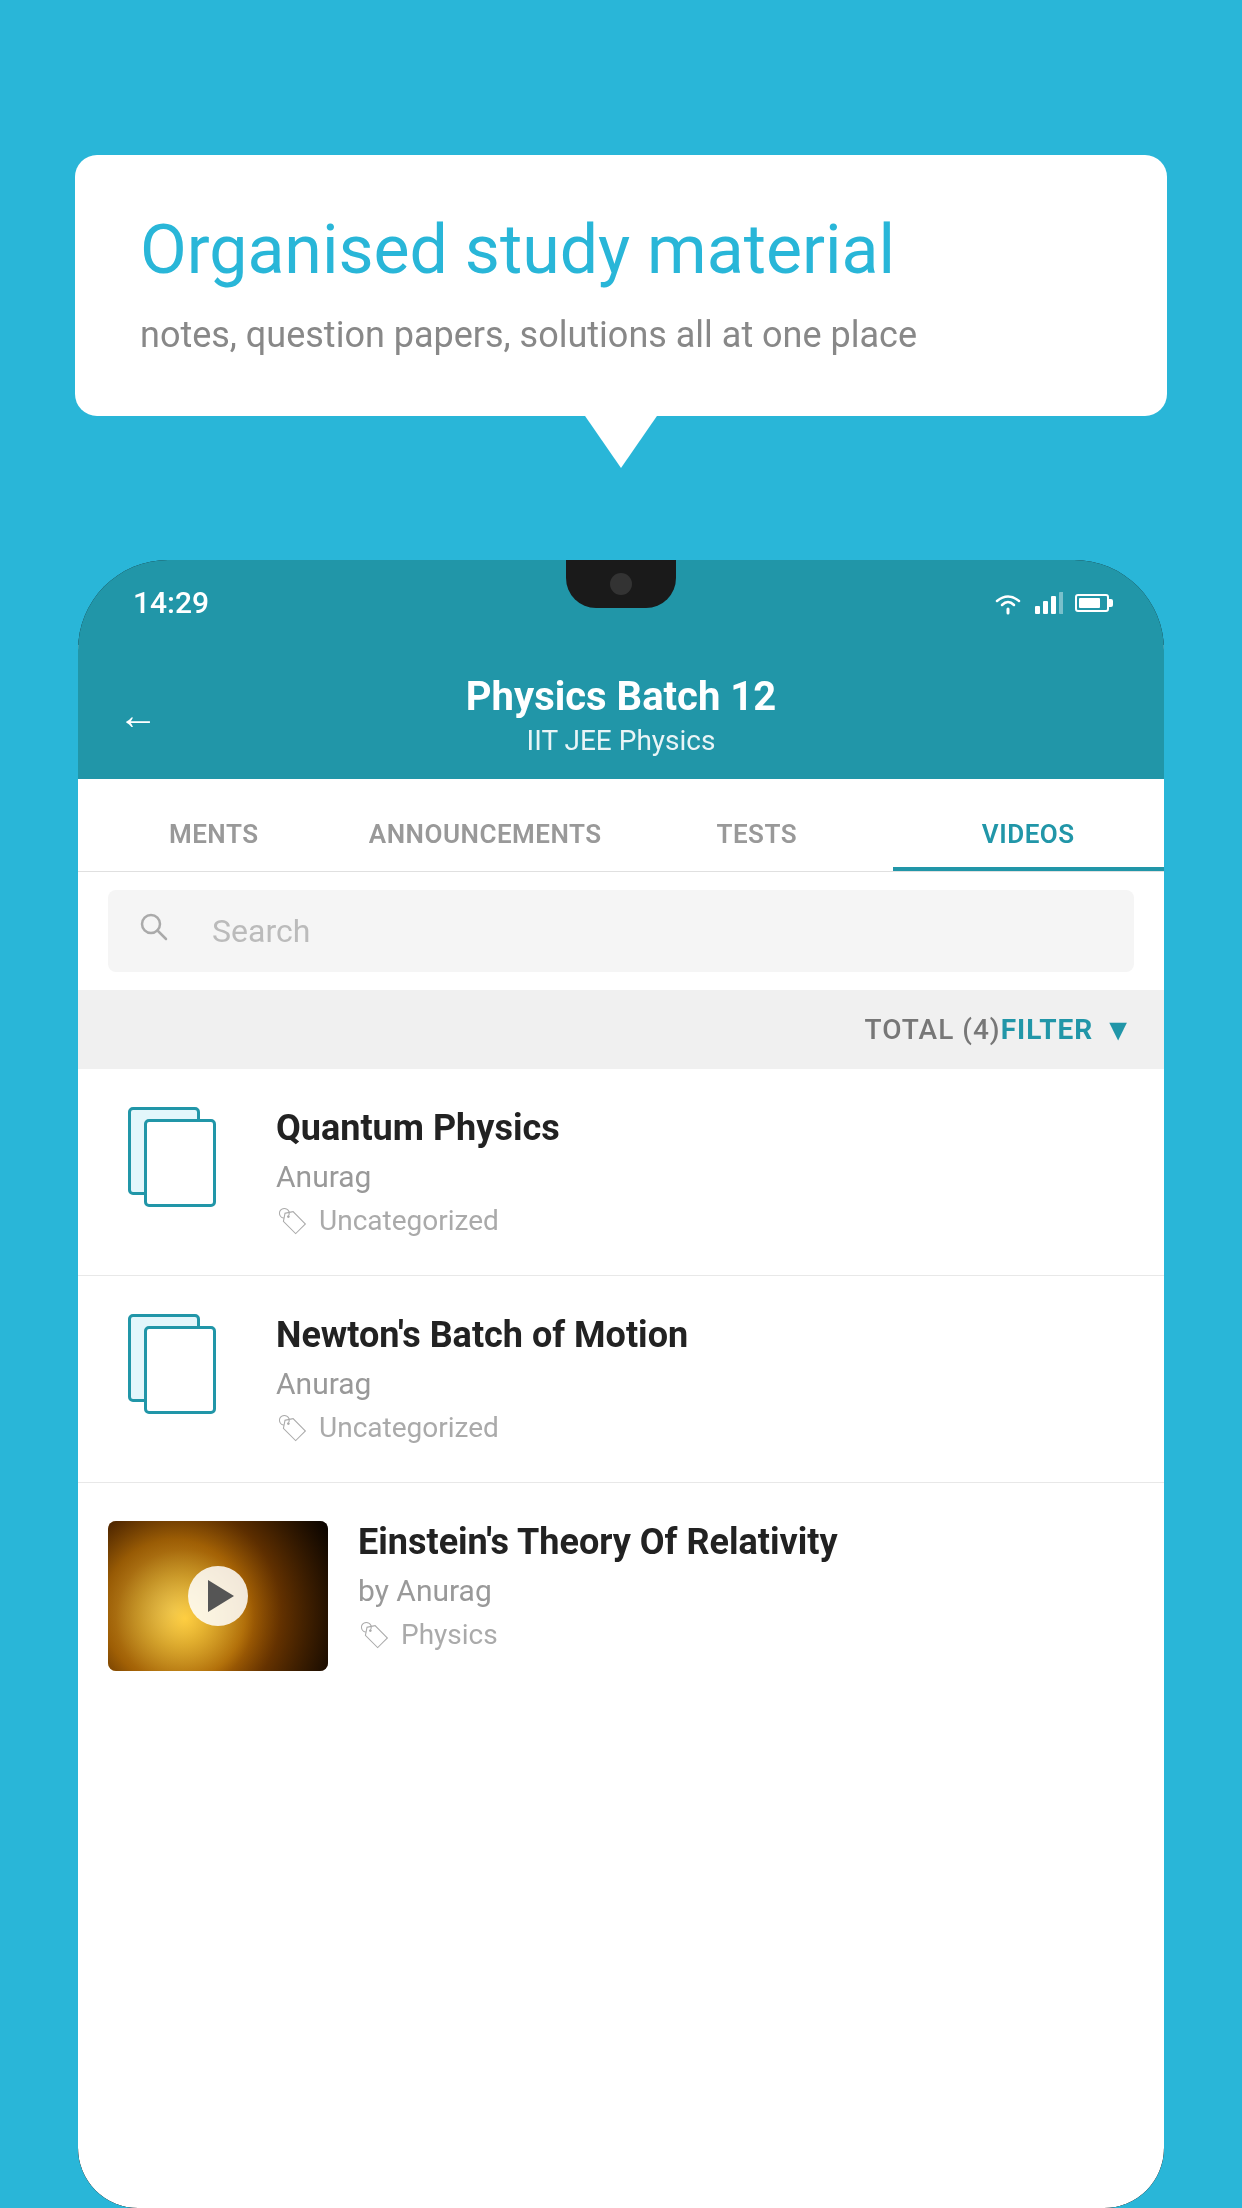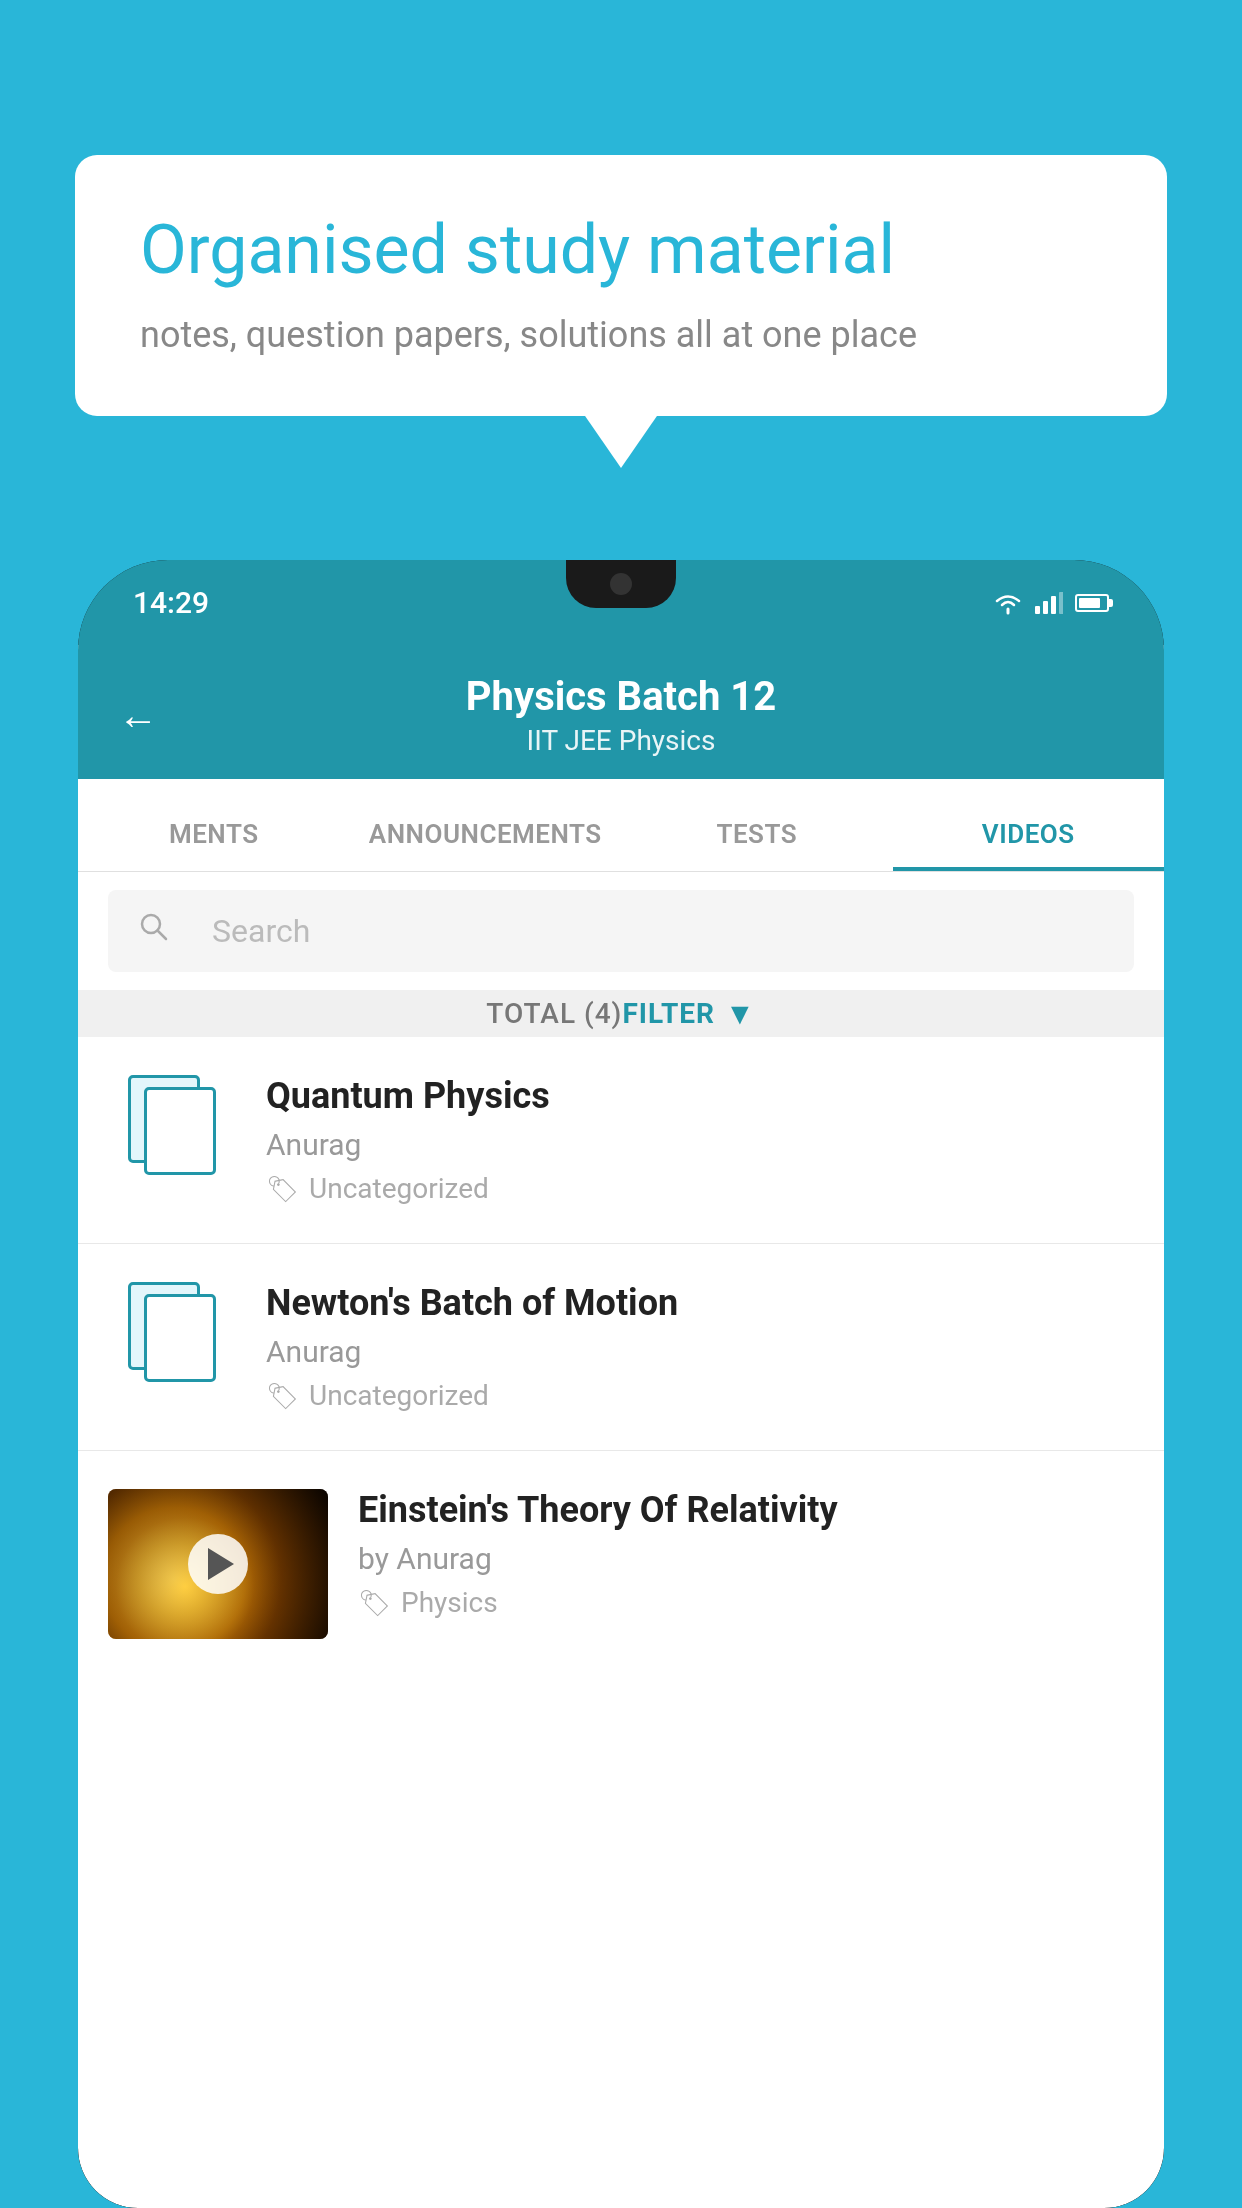--- a/index.html
+++ b/index.html
@@ -192,24 +192,24 @@
     }
 
     .search-icon-wrapper {
       color: #aaa;
       font-size: 36px;
     }
 
     
     .filter-row {
       background: #f0f0f0;
-      padding: 6px 30px;
-      display: flex;
-      align-items: center;
-      justify-content: center;
+      padding: 22px 30px;
+      display: flex;
+      align-items: center;
+      justify-content: flex-end;
     }
 
     .total-label {
       color: #777;
       font-size: 28px;
       font-weight: 500;
       letter-spacing: 1px;
     }
 
     .filter-btn {
@@ -231,21 +231,21 @@
     .video-list {
       background: white;
       flex: 1;
     }
 
     .video-item {
       display: flex;
       align-items: flex-start;
       padding: 38px 30px;
       border-bottom: 1px solid #e8e8e8;
-      gap: 28px;
+      gap: 38px;
     }
 
     .video-thumb {
       width: 130px;
       height: 100px;
       flex-shrink: 0;
       display: flex;
       align-items: center;
       justify-content: center;
     }

